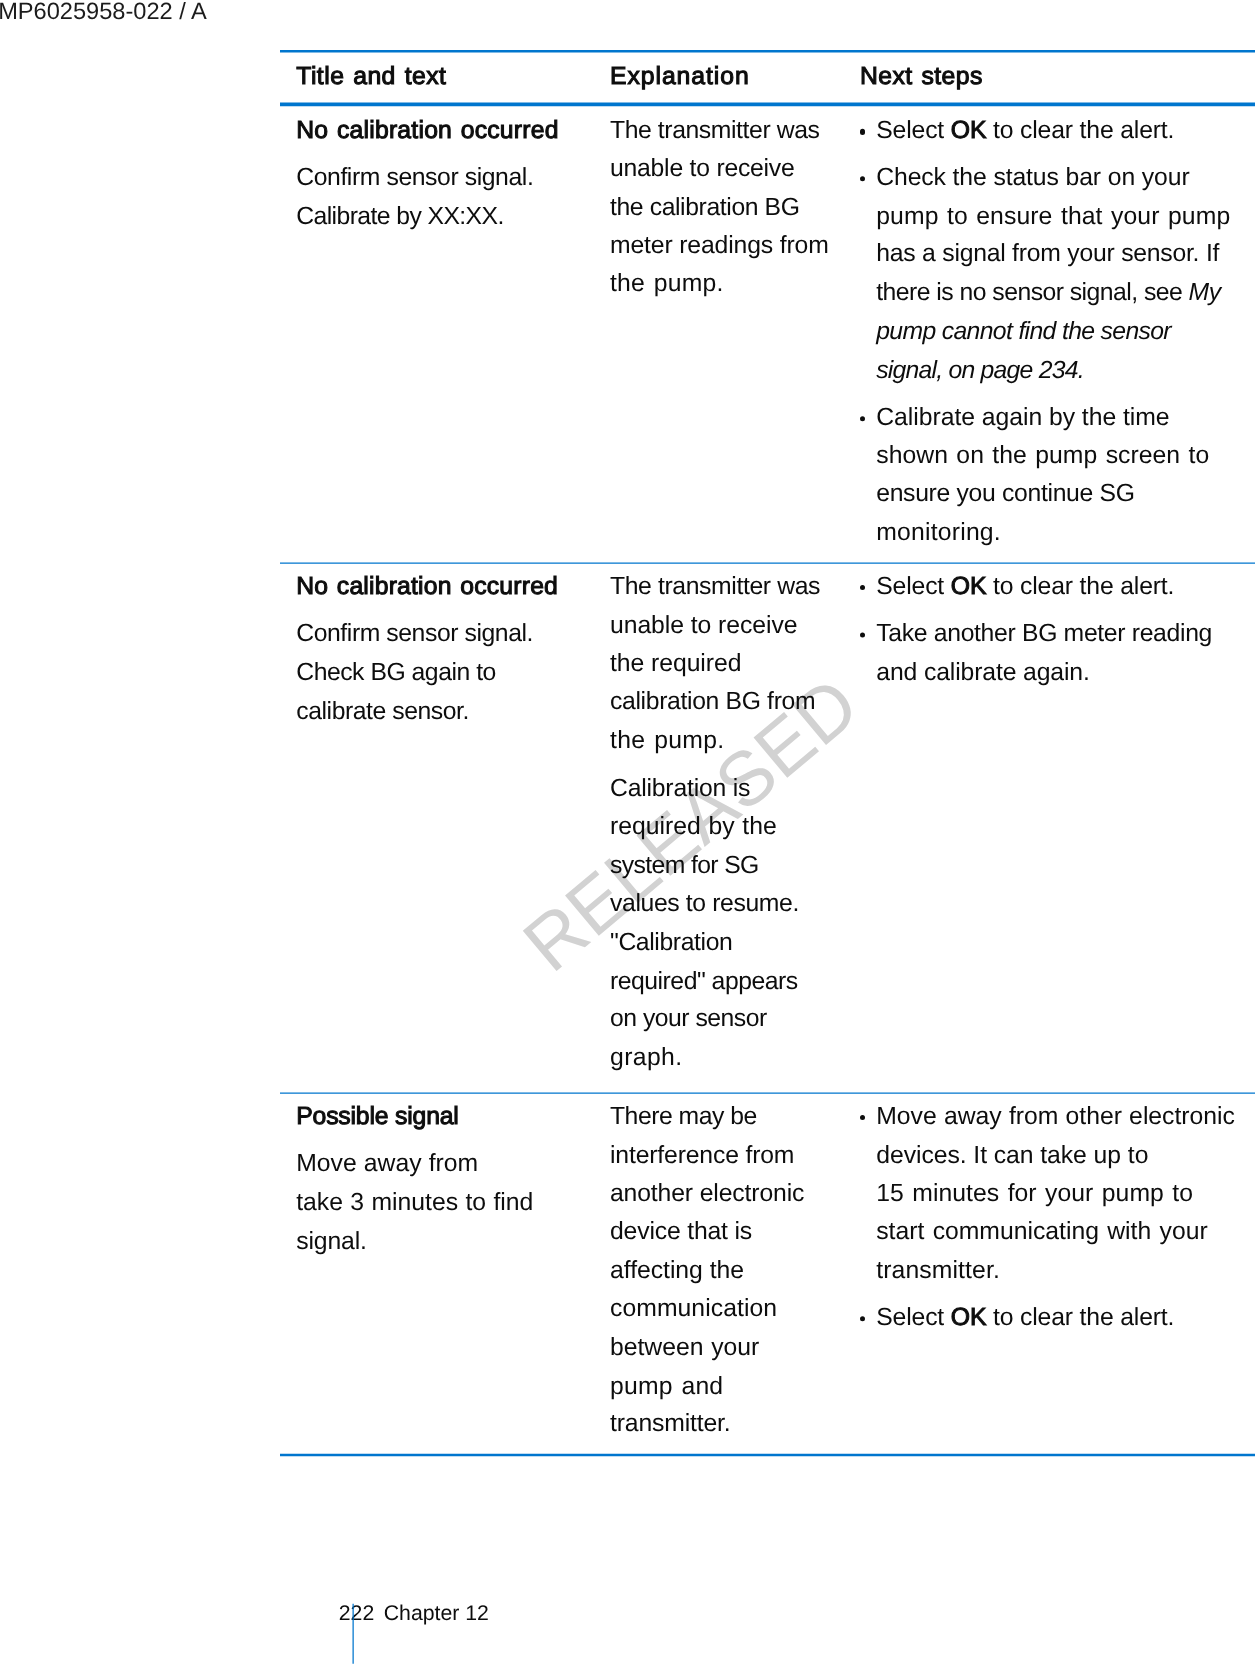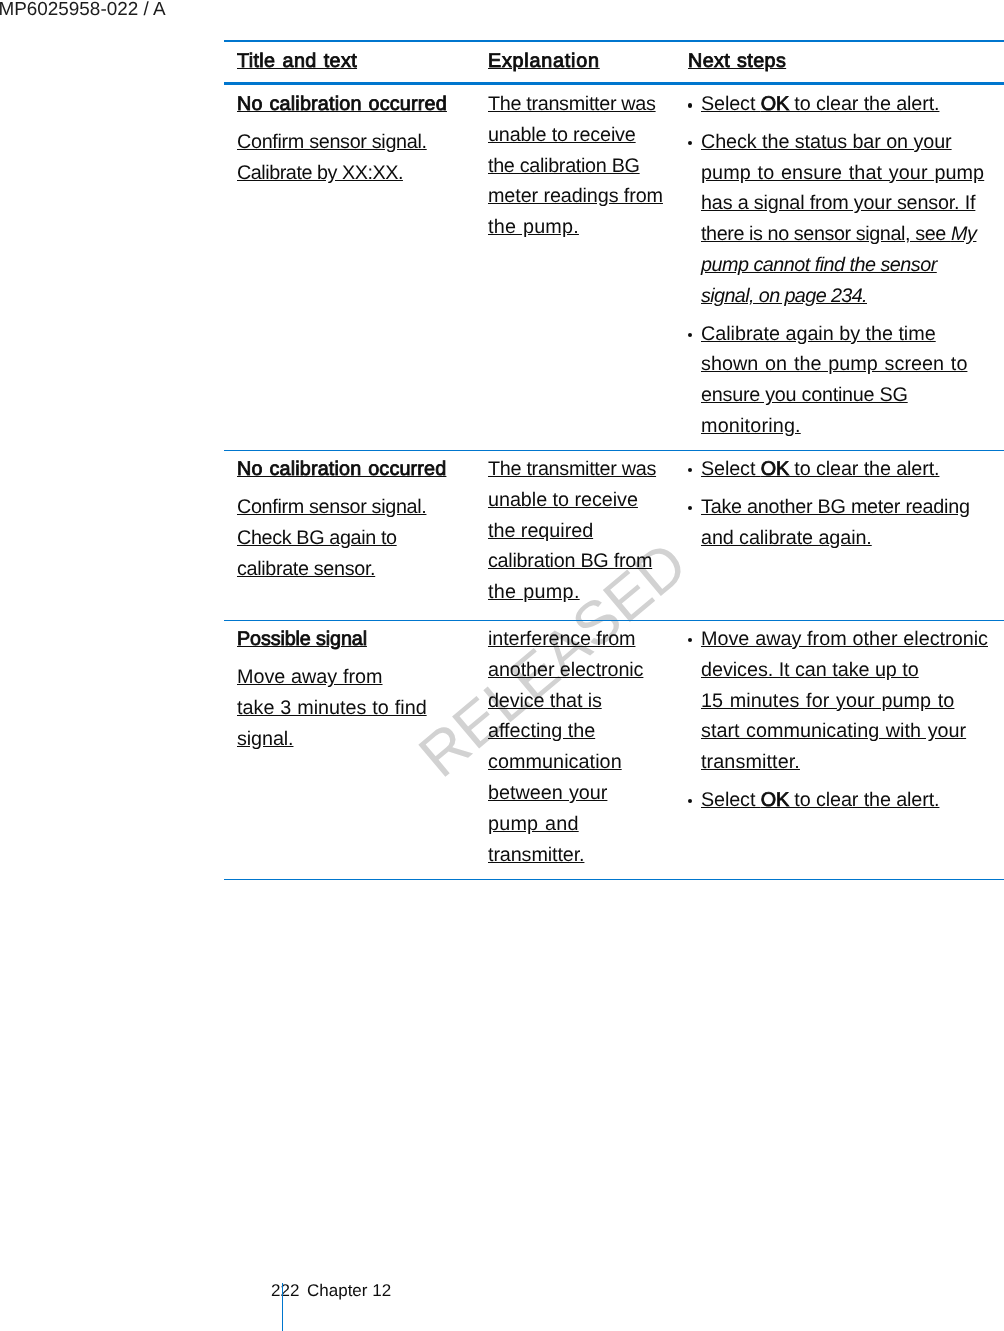--- a/index.html
+++ b/index.html
@@ -7,21 +7,21 @@
        font-family:"Liberation Sans",sans-serif;color:#0d0d0d;
        -webkit-font-smoothing:antialiased;text-rendering:geometricPrecision;
        transform:translateZ(0);}
   #doc-id{position:absolute;left:-1.5px;top:-0.35px;font-size:18.9px;line-height:19px;color:#1c1c1c;white-space:nowrap;}
   #watermark{position:absolute;left:428px;top:764px;font-size:61px;line-height:0;font-weight:400;
       color:#d2d2d2;transform:rotate(-40deg);transform-origin:0 0;white-space:nowrap;z-index:1;}
   #alert-table{position:absolute;left:224px;top:39.8px;width:790px;z-index:2;}
   .rule-thick{height:2.3px;background:#0076ce;}
   .rule-thin{height:1.25px;background:#0076ce;}
   .row{display:flex;}
-  .cell{box-sizing:border-box;font-size:19.8px;line-height:30.8px;text-decoration:underline;}
+  .cell{box-sizing:border-box;font-size:19.8px;line-height:30.8px;}
   .c1{width:251px;padding-left:13px;}
   .c2{width:200px;padding-left:13px;}
   .c3{width:339px;padding-left:13px;}
   .hdr .cell{font-weight:400;-webkit-text-stroke:0.85px #0d0d0d;padding-top:4.2px;padding-bottom:5.2px;}
   .body-row .cell{padding-top:4.5px;padding-bottom:14px;}
   .row-1 .cell{padding-bottom:7.8px;}
   .row-2 .cell{padding-top:3.1px;padding-bottom:11.7px;}
   .row-3 .cell{padding-top:3.1px;padding-bottom:8.2px;}
   p{margin:0;}
   p + p{margin-top:7.6px;}
@@ -178,20 +178,30 @@
         </p>
       </div>
     <div class="cell c2">
         <p>
           <span class="ln w1_2_0_0">The transmitter was</span>
           <span class="ln w1_2_0_1">unable to receive</span>
           <span class="ln w1_2_0_2">the required</span>
           <span class="ln w1_2_0_3">calibration BG from</span>
           <span class="ln w1_2_0_4">the pump.</span>
         </p>
+        <p>
+          <span class="ln w1_2_1_0">Calibration is</span>
+          <span class="ln w1_2_1_1">required by the</span>
+          <span class="ln w1_2_1_2">system for SG</span>
+          <span class="ln w1_2_1_3">values to resume.</span>
+          <span class="ln w1_2_1_4">"Calibration</span>
+          <span class="ln w1_2_1_5">required" appears</span>
+          <span class="ln w1_2_1_6">on your sensor</span>
+          <span class="ln w1_2_1_7">graph.</span>
+        </p>
       </div>
     <div class="cell c3">
         <ul>
           <li>
             <span class="bullet">•</span>
             <span class="ln w1_3_0_0"><span class="">Select </span><span class="b">OK</span><span class=""> to clear the alert.</span></span>
           </li>
           <li>
             <span class="bullet">•</span>
             <span class="ln w1_3_1_0"><span class="">Take another BG meter reading</span></span>
@@ -207,20 +217,21 @@
           <span class="ln w2_1_0">Possible signal</span>
         </p>
         <p>
           <span class="ln w2_1_2">Move away from</span>
           <span class="ln w2_1_4">take 3 minutes to find</span>
           <span class="ln w2_1_5">signal.</span>
         </p>
       </div>
     <div class="cell c2">
         <p>
+          <span class="ln w2_2_0_0">There may be</span>
           <span class="ln w2_2_0_1">interference from</span>
           <span class="ln w2_2_0_2">another electronic</span>
           <span class="ln w2_2_0_3">device that is</span>
           <span class="ln w2_2_0_4">affecting the</span>
           <span class="ln w2_2_0_5">communication</span>
           <span class="ln w2_2_0_6">between your</span>
           <span class="ln w2_2_0_7">pump and</span>
           <span class="ln w2_2_0_8">transmitter.</span>
         </p>
       </div>

